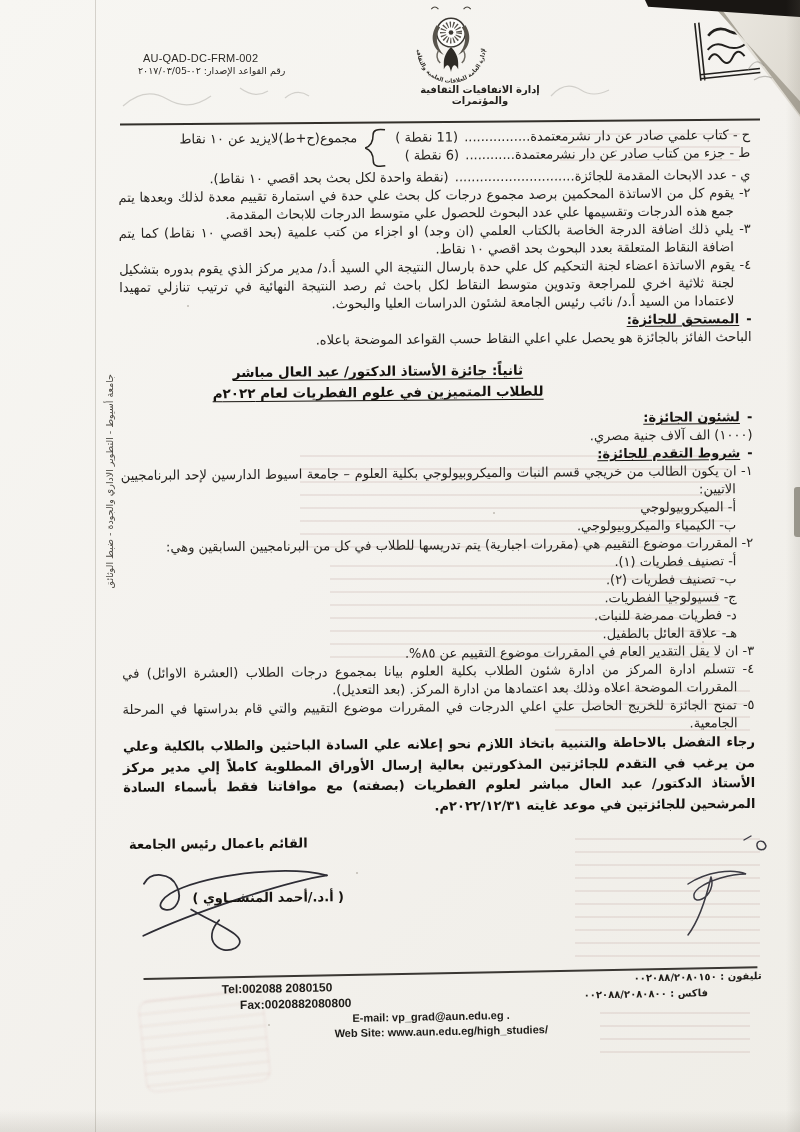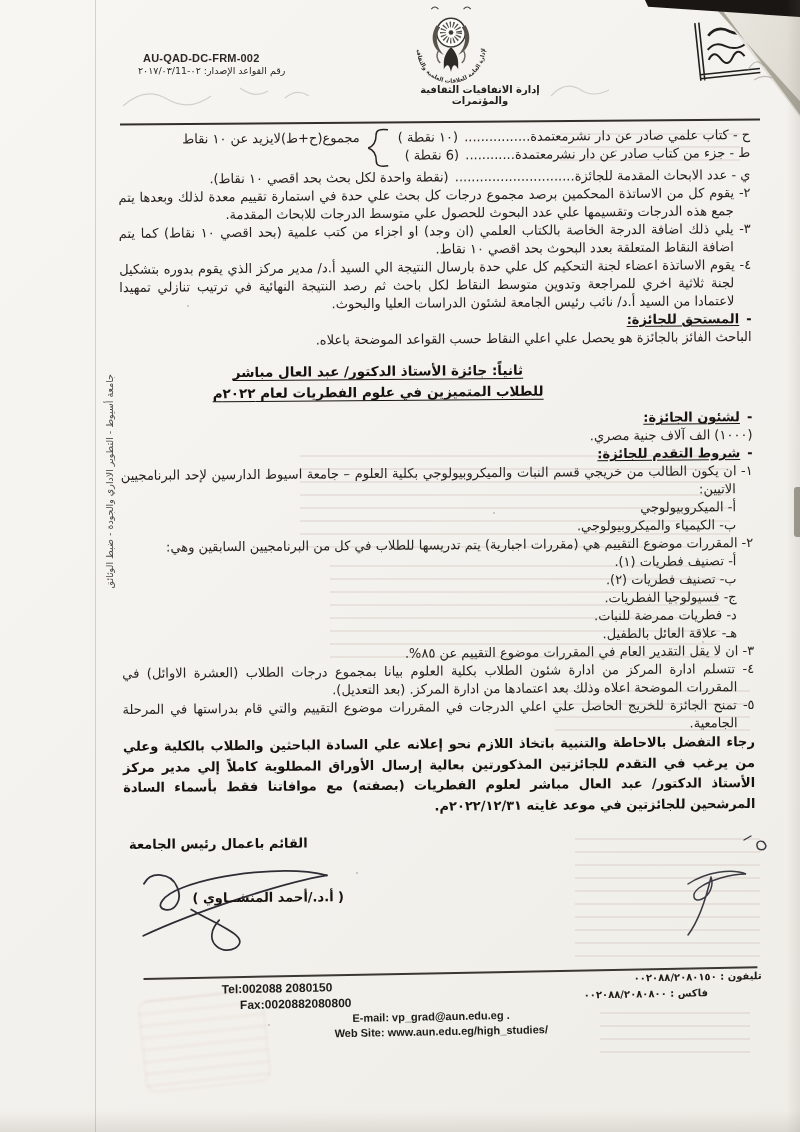--- a/index.html
+++ b/index.html
@@ -13,21 +13,21 @@
     background:linear-gradient(135deg,#f7f6f2 0%,#f4f2ee 45%,#efede7 100%);
   }
   .right-shade{position:absolute;left:786px;top:0;width:14px;height:1132px;
     background:linear-gradient(90deg,transparent,rgba(125,120,108,0.14));}
   .bottom-shade{position:absolute;left:0;top:1110px;width:800px;height:22px;
     background:linear-gradient(180deg,transparent,rgba(120,113,100,0.16));}
   .left-edge-line{position:absolute;left:95px;top:0;width:1px;height:1132px;background:rgba(150,144,132,0.35);}
 
   
   .form-code{position:absolute;left:143px;top:52px;font-family:"Liberation Sans",sans-serif;
-    font-size:11px;font-weight:bold;color:#2c2925;letter-spacing:.2px;}
+    font-size:11px;font-weight:normal;color:#2c2925;letter-spacing:.2px;}
   .issue-line{position:absolute;left:138px;top:65px;font-size:9.5px;color:#2c2925;direction:rtl;}
   .logo{position:absolute;left:406px;top:2px;width:90px;height:88px;}
   .logo-caption{position:absolute;left:400px;top:84px;width:160px;text-align:center;
     font-size:10px;font-weight:bold;color:#23211d;direction:rtl;}
   .header-rule{position:absolute;left:120px;top:121px;width:640px;height:2px;background:#33302b;
     transform:rotate(-0.45deg);}
 
   
   .stamp-box{position:absolute;left:686px;top:14px;width:80px;height:76px;
     clip-path:polygon(0 0,50% 0,100% 60%,100% 100%,0 100%);opacity:.95;}
@@ -130,21 +130,21 @@
   <div class="speck" style="left:356px;top:872px;"></div>
   <div class="speck" style="left:268px;top:1024px;"></div>
   <div class="speck" style="left:615px;top:150px;"></div>
 
   <div class="left-edge-line"></div>
   <div class="edge-mark"></div>
 
   <div class="form-code" dir="ltr">AU-QAD-DC-FRM-002</div>
   <div class="issue-line">
     <span>رقم القواعد الإصدار:</span>
-    <span dir="ltr">٢٠١٧/٠٣/11-٠٢</span>
+    <span dir="ltr">٢٠١٧/٠٣/05-٠٢</span>
   </div>
 
   <div class="logo">
     <svg width="90" height="88" viewBox="0 0 100 98">
       <defs>
         <path id="ringPath" d="M 12 52 A 38 38 0 1 0 88 52"></path>
       </defs>
 
       <circle cx="50" cy="34" r="16" fill="#fdfdfb" stroke="#3a3732" stroke-width="1.6"></circle>
       <circle cx="50" cy="34" r="9" fill="none" stroke="#55514a" stroke-width="6.5" stroke-dasharray="1.4 2"></circle>
@@ -179,21 +179,21 @@
   <svg class="fold-scribble" width="44" height="40">
     <path d="M4 22 q8 -14 16 -4 M10 32 q10 -6 18 -2" stroke="#8a8781" stroke-width="1.2" fill="none"></path>
   </svg>
 
   <main class="doc-body">
 
     <div class="grade-group">
       <div class="grade-rows">
         <div class="grade-row">
           <span>ح - كتاب علمي صادر عن دار نشرمعتمدة................</span>
-          <span class="pts">(١٠ نقطة )</span>
+          <span class="pts">(11 نقطة )</span>
         </div>
         <div class="grade-row">
           <span>ط - جزء من كتاب صادر عن دار نشرمعتمدة............</span>
           <span class="pts">(6 نقطة )</span>
         </div>
       </div>
       <svg class="brace" width="24" height="42" viewBox="0 0 24 42">
         <path d="M2 21 C8 19 10 15 10 8 C10 3 14 2 22 3 M2 21 C8 23 10 27 10 34 C10 39 14 40 22 39" stroke="#26231f" stroke-width="1.5" fill="none"></path>
       </svg>
       <div class="sum-note">مجموع(ح+ط)لايزيد عن ١٠ نقاط</div>

